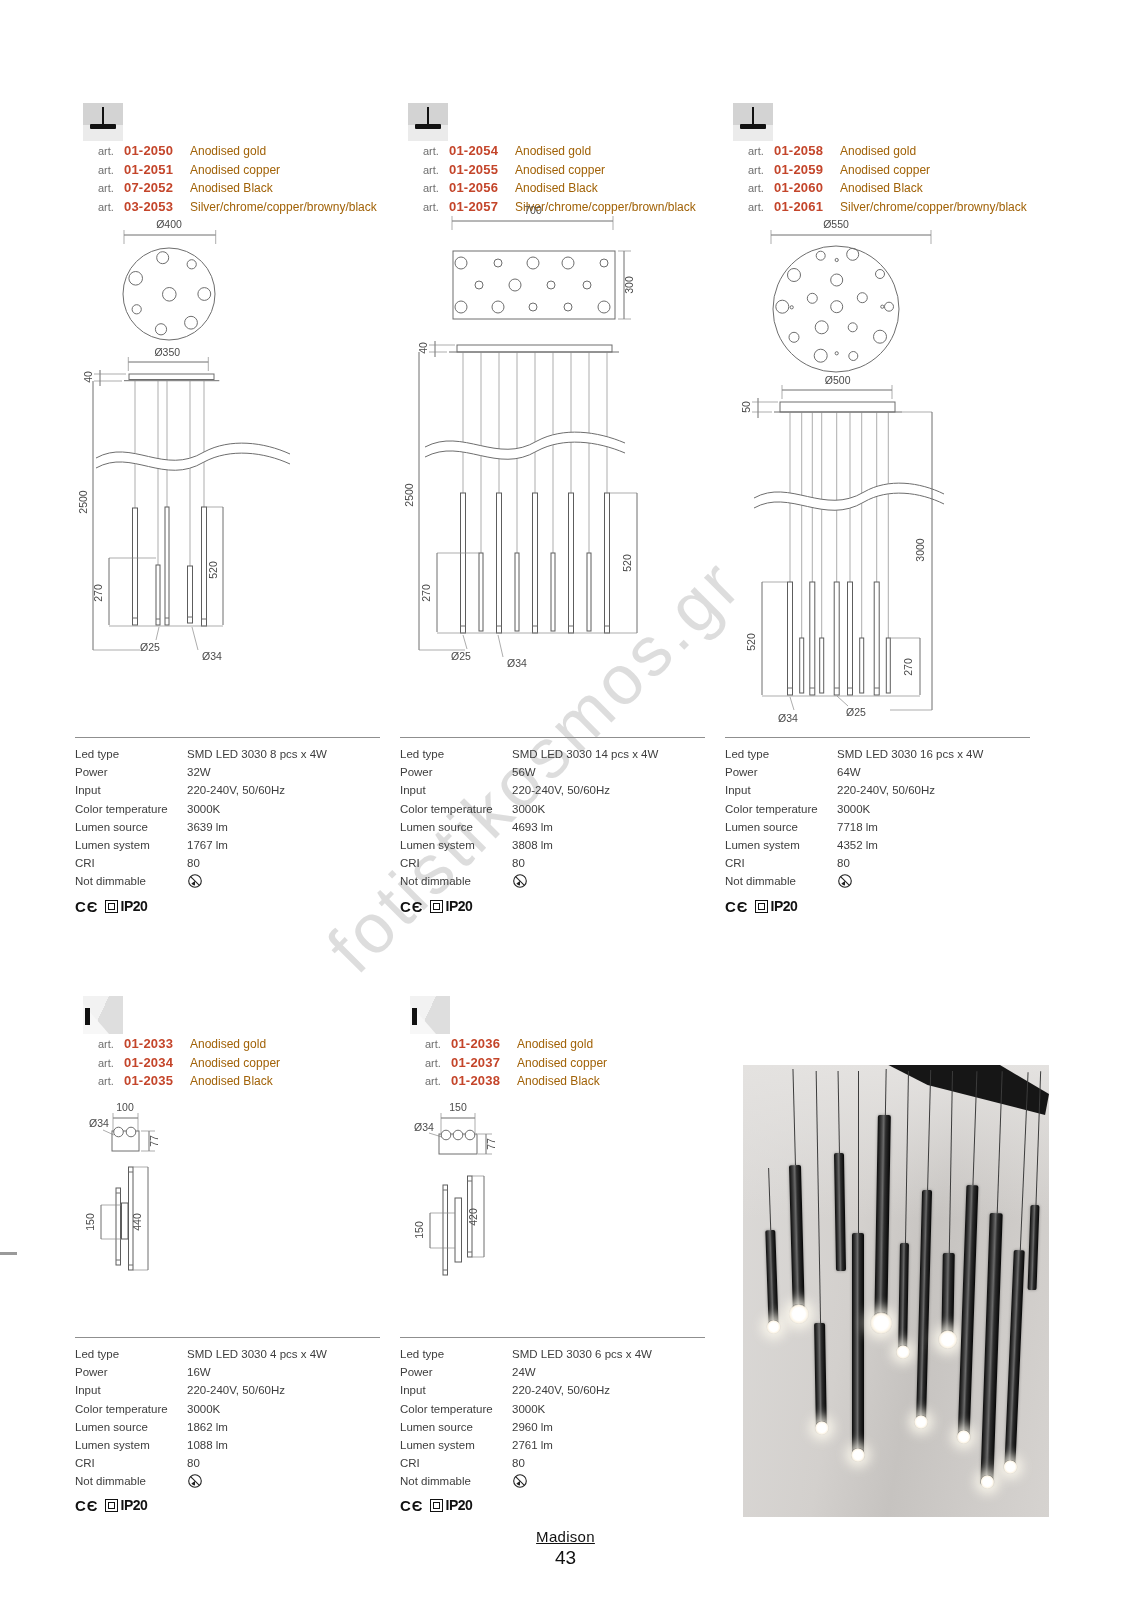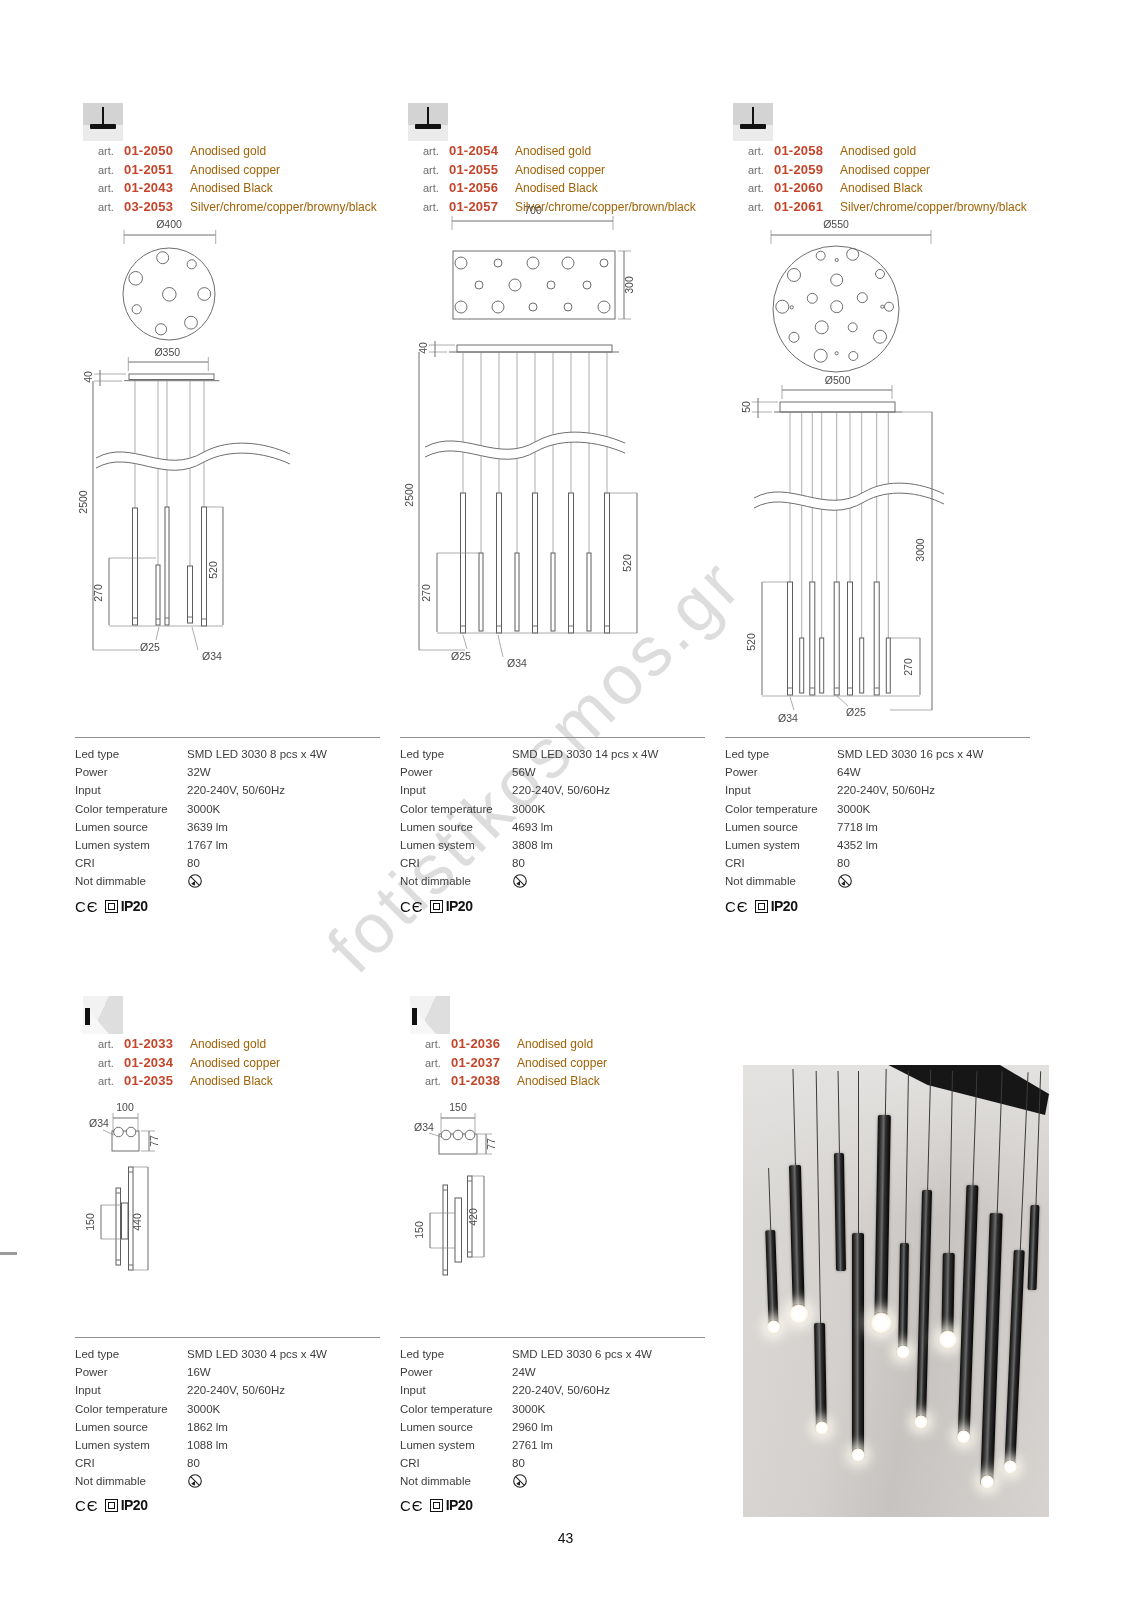--- a/index.html
+++ b/index.html
@@ -35,21 +35,21 @@
   svg.drawing .dt{font-family:"Liberation Sans",sans-serif;font-size:10.5px;fill:#4a4a4a;}
   svg.drawing .cut{fill:#fff;stroke:none;}
 
   
   .spec{position:absolute;width:305px;border-top:1px solid #8f8f8f;padding-top:7px;}
   .srow{display:flex;height:18.2px;align-items:center;}
   .sl{width:112px;font-size:11.5px;color:#3d3d3d;}
   .sv{font-size:11.5px;color:#3d3d3d;}
   .nd-ic{width:16px;height:16px;display:block;}
   .cert{position:absolute;display:flex;align-items:center;height:18px;}
-  .ce{font-size:15px;font-weight:400;color:#111;letter-spacing:1px;text-align:right;}
+  .ce{font-size:15px;font-weight:700;color:#111;letter-spacing:1px;text-align:right;}
   .c2{width:11px;height:11px;border:1.4px solid #111;display:inline-block;margin:0 3px 0 6px;position:relative;}
   .c2::after{content:"";position:absolute;left:2px;top:2px;width:5px;height:5px;border:1.3px solid #111;}
   .ip{font-size:14px;font-weight:bold;color:#111;letter-spacing:-.5px;}
 
   
   .photo{position:absolute;left:743px;top:1065px;width:306px;height:452px;overflow:hidden;
     background:linear-gradient(100deg,#dcdad8 0%,#d3d0cd 38%,#c6c3c0 58%,#cfccc9 80%,#d6d3d0 100%);}
   .photo::before{content:"";position:absolute;left:0;top:0;width:100%;height:34%;
     background:linear-gradient(#e4e2e0,rgba(228,226,224,0));}
   .photo-canopy{position:absolute;left:36%;top:0;width:64%;height:50px;background:#161616;
@@ -59,21 +59,21 @@
     box-shadow:0 0 3px rgba(0,0,0,.35);}
   .tube .wire{position:absolute;bottom:100%;left:50%;width:1px;background:#3c3c3c;}
   .tube .glow{position:absolute;left:50%;bottom:-4px;width:14px;height:14px;margin-left:-7px;border-radius:50%;
     background:radial-gradient(circle,#ffffff 0 45%,#fdf6e8 60%,rgba(255,250,235,.25) 78%,rgba(255,250,235,0) 100%);
     box-shadow:0 0 12px 5px rgba(255,252,240,.85);}
   .print-mark{position:absolute;left:0;top:1252px;width:17px;height:3px;background:#9a9a9a;}
 
   
   .footer{position:absolute;left:0;top:1528px;width:1131px;text-align:center;}
   .family{font-size:15px;color:#111;text-decoration:underline;letter-spacing:.3px;}
-  .pageno{font-size:14px;color:#111;margin-top:2px;}
+  .pageno{font-size:19px;color:#111;margin-top:2px;}
 </style>
 </head>
 <body>
 
 <div id="page">
 
   <div class="watermark">fotistikosmos.gr</div>
 
   <div class="art-block" style="left:83px;top:103px;">
     <div class="mount-icon pendant">
@@ -86,21 +86,21 @@
           <span class="art-code">01-2050</span>
           <span class="art-finish">Anodised gold</span>
         </li>
       <li>
           <span class="art-prefix">art.</span>
           <span class="art-code">01-2051</span>
           <span class="art-finish">Anodised copper</span>
         </li>
       <li>
           <span class="art-prefix">art.</span>
-          <span class="art-code">01-2043</span>
+          <span class="art-code">07-2052</span>
           <span class="art-finish">Anodised Black</span>
         </li>
       <li>
           <span class="art-prefix">art.</span>
           <span class="art-code">03-2053</span>
           <span class="art-finish">Silver/chrome/copper/browny/black</span>
         </li>
     </ul>
   </div>
 
@@ -762,16 +762,17 @@
         <b class="glow"></b>
       </div>
     <div class="tube" style="left:286px;top:140px;width:9px;height:85px;transform:rotate(2deg);">
         <i class="wire" style="height:134px;"></i>
       </div>
   </div>
 
   <div class="print-mark"></div>
 
   <div class="footer">
+    <div class="family">Madison</div>
     <div class="pageno">43</div>
   </div>
 
 </div>
 
 </body></html>

